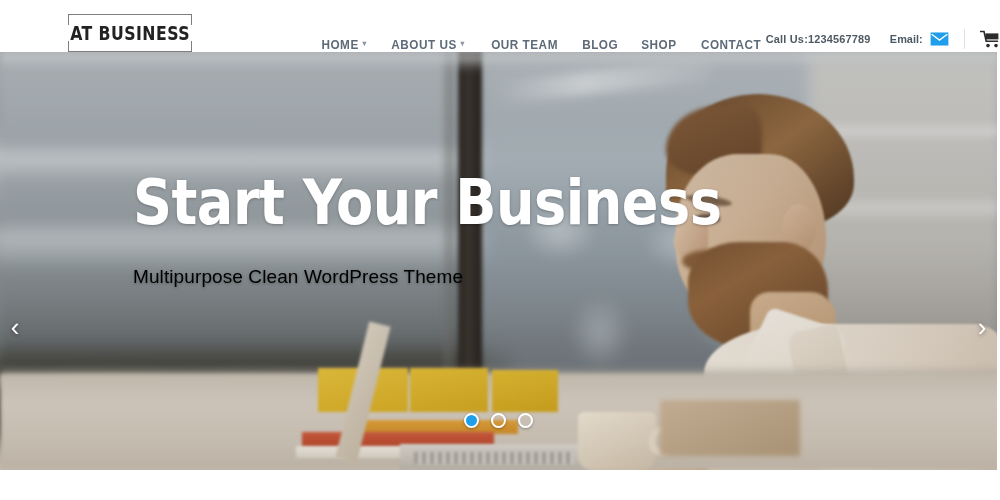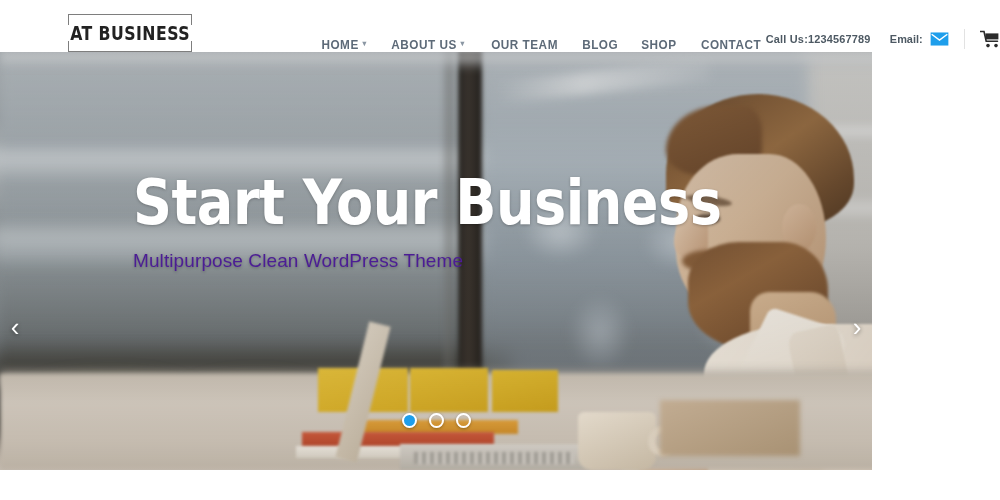--- a/index.html
+++ b/index.html
@@ -111,21 +111,21 @@
   .cart-wrap{
     position:relative;
     width:26px;height:26px;
     display:flex;align-items:center;justify-content:center;
     cursor:pointer;
   }
 
   
   .hero{
     position:relative;
-    width:872px;
+    width:997px;
     height:418px;
     overflow:hidden;
     background:#8d9499;
   }
   .hero-photo{ position:absolute; inset:0; }
 
   
   .bg-base{
     position:absolute; inset:0;
     background:
@@ -413,23 +413,23 @@
     font-weight:bold;
     line-height:1;
     color:#ffffff;
     letter-spacing:-0.5px;
     transform:scaleX(0.97);
     transform-origin:left center;
     text-shadow:0 1px 3px rgba(0,0,0,.25);
     white-space:nowrap;
   }
   .hero-sub{
-    margin-top:16px;
+    margin-top:32px;
     font-size:19px;
-    color:#4c1d95;
+    color:#000000;
     letter-spacing:0.1px;
     text-shadow:0 1px 3px rgba(0,0,0,.3);
     white-space:nowrap;
   }
   .hero-btn{
     margin-top:28px;
     display:inline-flex;
     align-items:center;
     justify-content:center;
     width:172px;

